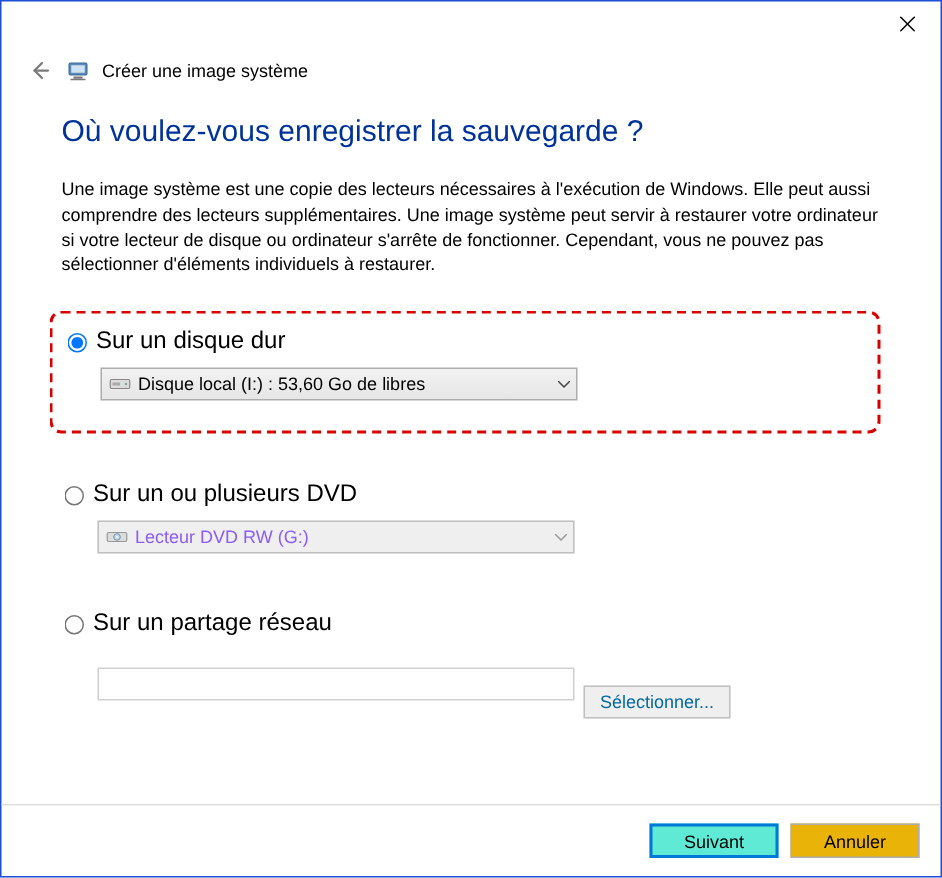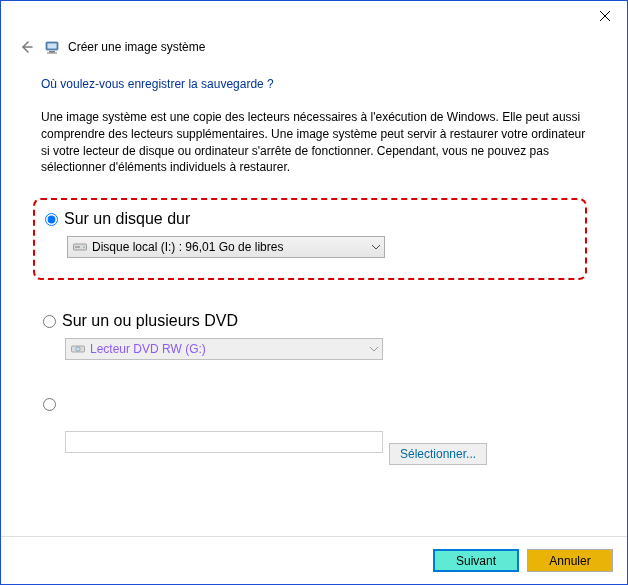--- a/index.html
+++ b/index.html
@@ -58,21 +58,21 @@
       font-size: 12px;
       color: #000;
     }
     .content {
       flex: 1;
       padding: 10px 40px 0 40px;
       overflow: hidden;
     }
     .page-title {
       color: #003399;
-      font-size: 12px;
+      font-size: 20px;
       font-weight: 400;
       margin-bottom: 18px;
     }
     .description {
       font-size: 12px;
       line-height: 1.4;
       margin-bottom: 22px;
       color: #000;
     }
     .option-group {
@@ -239,21 +239,21 @@
           <input type="radio" name="dest" checked="" style="">
           <span class="radio-label">Sur un disque dur</span>
         </label>
         <div class="select-row">
           <div class="dropdown">
             <svg class="dd-icon" viewBox="0 0 16 16">
               <rect x="1.5" y="5" width="13" height="6" rx="1" fill="#dcdcdc" stroke="#888" stroke-width="0.8"></rect>
               <circle cx="12" cy="8" r="0.8" fill="#6a9"></circle>
               <rect x="3" y="7" width="5" height="2" fill="#aaa"></rect>
             </svg>
-            <span class="dd-text">Disque local (I:) : 96,01 Go de libres</span>
+            <span class="dd-text">Disque local (I:) : 53,60 Go de libres</span>
             <div class="dd-arrow">
               <svg viewBox="0 0 8 5">
                   <path d="M0 0 L4 4 L8 0" fill="none" stroke="#444" stroke-width="1"></path>
                 </svg>
             </div>
           </div>
         </div>
       </div>
 
       <div class="option-block">
@@ -274,20 +274,21 @@
                   <path d="M0 0 L4 4 L8 0" fill="none" stroke="#999" stroke-width="1"></path>
                 </svg>
             </div>
           </div>
         </div>
       </div>
 
       <div class="option-block">
         <label class="radio-row">
           <input type="radio" name="dest" style="">
+          <span class="radio-label">Sur un partage réseau</span>
         </label>
         <div class="textfield-row">
           <input type="text" class="textfield" disabled="" style="">
           <button class="browse-btn" disabled="">Sélectionner...</button>
         </div>
       </div>
 
     </div>
   </div>
 

